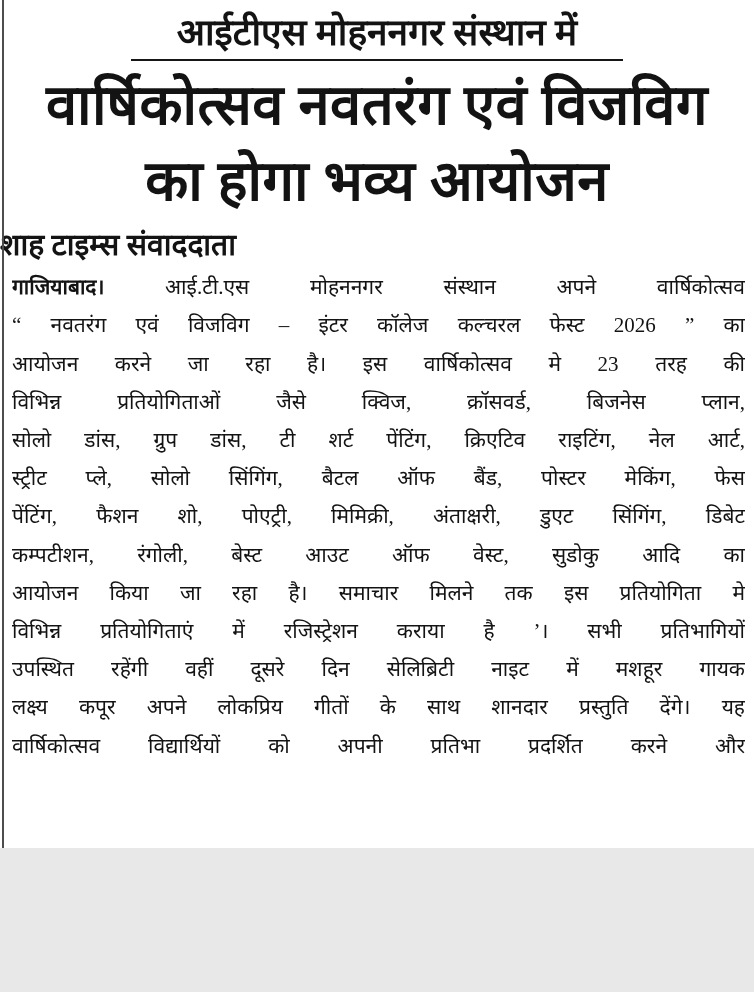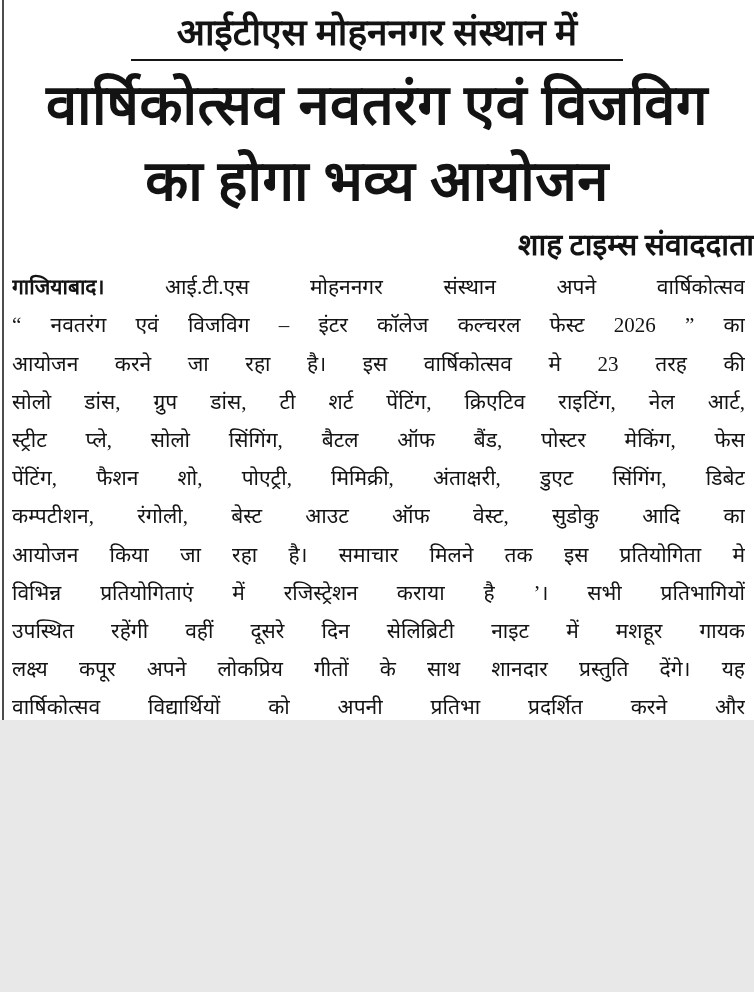--- a/index.html
+++ b/index.html
@@ -3,21 +3,21 @@
 <meta charset="utf-8">
 <style>
   html, body {
     margin: 0;
     padding: 0;
     background: #e8e8e8;
   }
   .page {
     position: relative;
     width: 754px;
-    height: 720px;
+    height: 848px;
     margin: 0 auto;
     background: #ffffff;
     color: #131313;
     font-family: "Liberation Serif", "DejaVu Serif", serif;
     overflow: hidden;
   }
   .left-rule {
     position: absolute;
     left: 2px;
     top: 0;
@@ -45,21 +45,21 @@
     font-weight: 700;
     line-height: 1.36;
     letter-spacing: 0.5px;
   }
   .headline .hl-line {
     display: block;
     white-space: nowrap;
   }
   .byline {
     margin-top: 9px;
-    text-align: right;
+    text-align: left;
     font-size: 30px;
     font-weight: 700;
     line-height: 1.1;
   }
   .article {
     margin: 7px 9px 0 12px;
     font-size: 21px;
   }
   .article .bline {
     height: 38.2px;
@@ -88,20 +88,21 @@
     <span class="hl-line">वार्षिकोत्सव नवतरंग एवं विजविग</span>
     <span class="hl-line">का होगा भव्य आयोजन</span>
   </h1>
 
   <div class="byline">शाह टाइम्स संवाददाता</div>
 
   <div class="article" id="article-body">
       <div class="bline"><span class="dateline">गाजियाबाद।</span> आई.टी.एस मोहननगर संस्थान अपने वार्षिकोत्सव</div>
       <div class="bline">“ नवतरंग एवं विजविग – इंटर कॉलेज कल्चरल फेस्ट 2026 ” का</div>
       <div class="bline">आयोजन करने जा रहा है। इस वार्षिकोत्सव  मे 23 तरह की</div>
+      <div class="bline">विभिन्न प्रतियोगिताओं जैसे  क्विज, क्रॉसवर्ड, बिजनेस प्लान,</div>
       <div class="bline">सोलो डांस, ग्रुप डांस, टी शर्ट पेंटिंग, क्रिएटिव राइटिंग, नेल आर्ट,</div>
       <div class="bline">स्ट्रीट प्ले, सोलो सिंगिंग, बैटल ऑफ बैंड, पोस्टर मेकिंग, फेस</div>
       <div class="bline">पेंटिंग, फैशन शो, पोएट्री, मिमिक्री, अंताक्षरी, डुएट सिंगिंग, डिबेट</div>
       <div class="bline">कम्पटीशन, रंगोली, बेस्ट आउट ऑफ वेस्ट, सुडोकु  आदि का</div>
       <div class="bline">आयोजन किया जा रहा है। समाचार मिलने तक इस प्रतियोगिता मे</div>
       <div class="bline">विभिन्न प्रतियोगिताएं में रजिस्ट्रेशन कराया है ’। सभी प्रतिभागियों</div>
       <div class="bline">उपस्थित रहेंगी वहीं दूसरे दिन सेलिब्रिटी नाइट में मशहूर गायक</div>
       <div class="bline">लक्ष्य कपूर अपने लोकप्रिय गीतों के साथ शानदार प्रस्तुति देंगे। यह</div>
       <div class="bline">वार्षिकोत्सव विद्यार्थियों को अपनी प्रतिभा प्रदर्शित करने और</div>
     </div>

